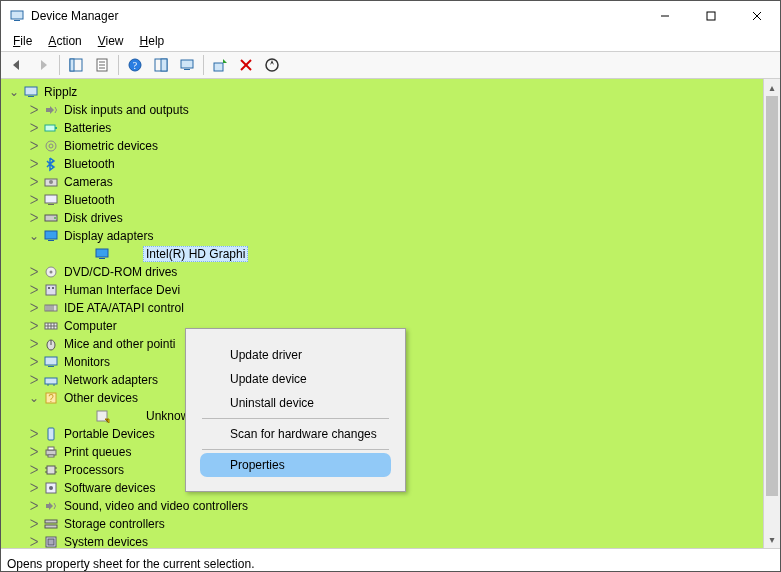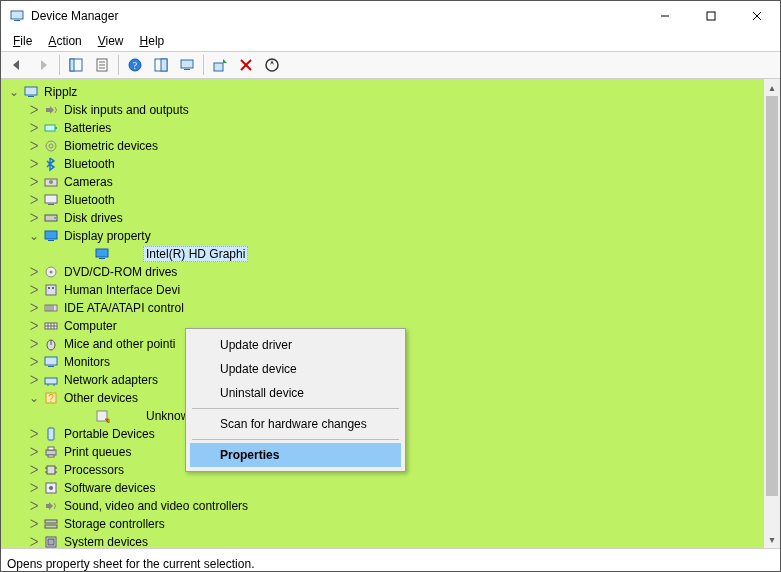--- a/index.html
+++ b/index.html
@@ -133,30 +133,31 @@
 
   
   .context-menu {
     position:absolute;
     left:184px;
     top:249px;
     width:221px;
     background:#f0f0f0;
     border:1px solid #a0a0a0;
     box-shadow: 2px 2px 4px rgba(0,0,0,.25);
-    padding:4px;
+    padding:14px;
     font-size:12px;
   }
   .context-menu .cmi {
     padding: 5px 10px 5px 30px;
     white-space:nowrap;
   }
   .context-menu .cmi.highlight {
     background:#91c9f7;
-    font-weight:bold;
+    font-weight:normal;
+    border-radius:7px;
   }
   .context-menu .csep {
     height:1px;background:#bcbcbc;margin:3px 2px;
   }
 
   
   .statusbar {
     height:22px;
     display:flex;
     align-items:flex-end;
@@ -353,21 +354,21 @@
           <span class="label">Disk drives</span>
         </div>
         <div class="node depth1">
           <span class="toggle">⌄</span>
           <span class="icon">
             <svg width="16" height="16" viewBox="0 0 16 16">
               <rect x="2" y="3" width="12" height="8" fill="#39a0ed" stroke="#1a5aa6"></rect>
               <rect x="5" y="12" width="6" height="1" fill="#1a5aa6"></rect>
             </svg>
           </span>
-          <span class="label">Display property</span>
+          <span class="label">Display adapters</span>
         </div>
         <div class="node depth2 selected">
           <span class="toggle"></span>
           <span class="icon">
             <svg width="16" height="16" viewBox="0 0 16 16">
               <rect x="2" y="3" width="12" height="8" fill="#39a0ed" stroke="#1a5aa6"></rect>
               <rect x="5" y="12" width="6" height="1" fill="#1a5aa6"></rect>
             </svg>
           </span>
           <span class="label">Intel(R) HD Graphi</span>

